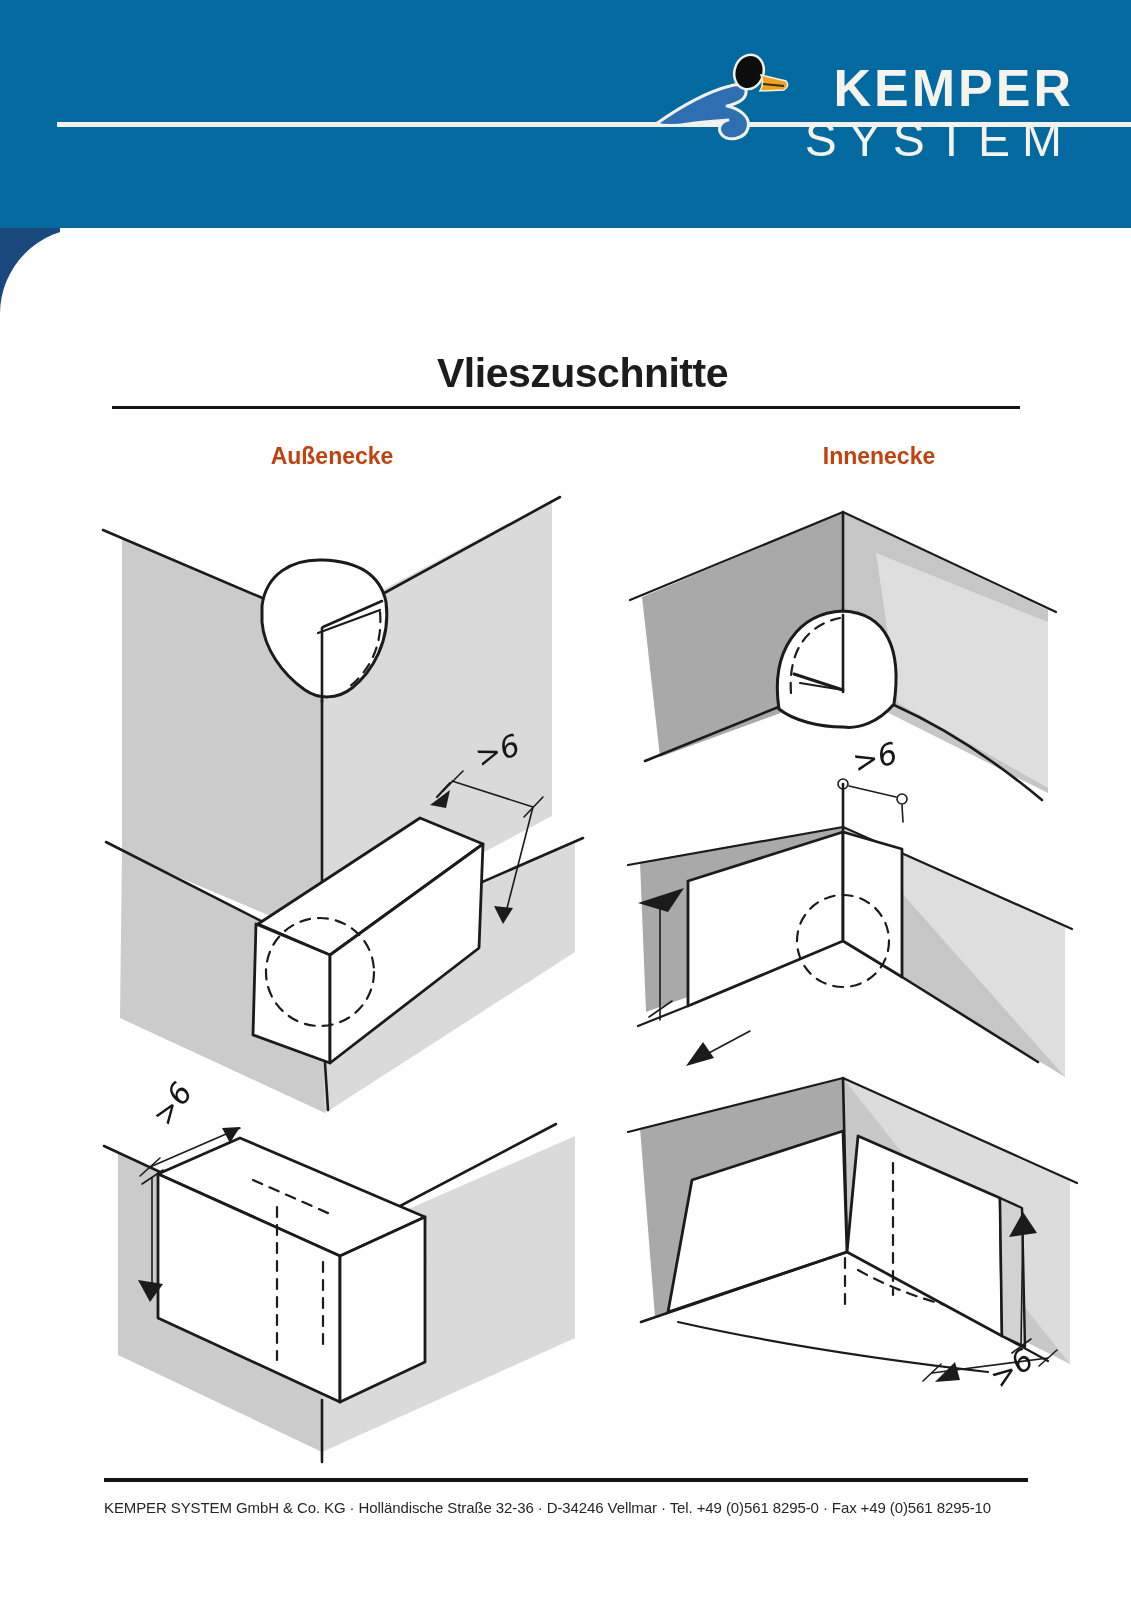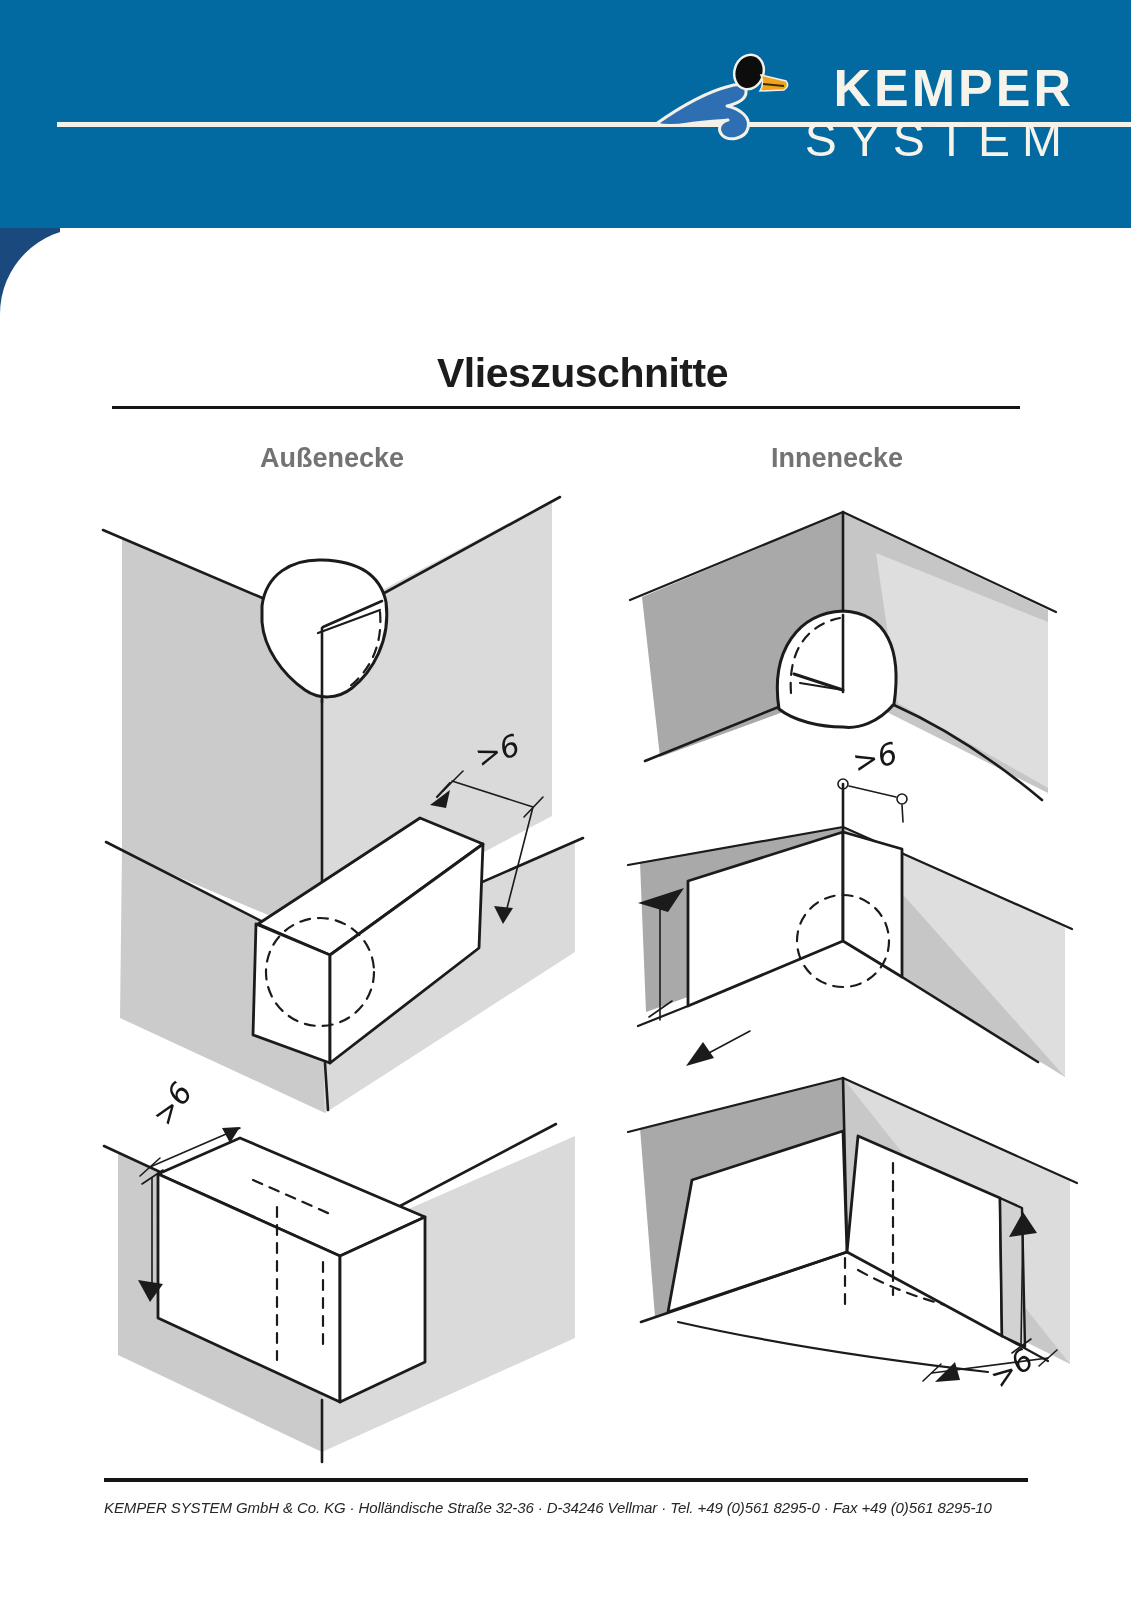--- a/index.html
+++ b/index.html
@@ -15,36 +15,36 @@
   .brand{position:absolute;right:57px;color:#f5f3ea;line-height:1;white-space:nowrap;}
   .brand-kemper{top:62px;font-size:52px;font-weight:700;letter-spacing:3px;}
   .brand-system{top:116px;font-size:48px;font-weight:400;letter-spacing:12px;}
   
   .corner-wedge{position:absolute;left:0;top:228px;width:60px;height:86px;background:#1a4a7d;}
   .corner-mask{position:absolute;left:0;top:228px;width:130px;height:86px;background:#ffffff;border-top-left-radius:86px;}
   
   .page-title{position:absolute;left:0;right:0;top:350px;text-align:center;
     font-size:41px;font-weight:700;color:#1c1c1c;letter-spacing:-0.5px;transform:translateX(17px);}
   .title-rule{position:absolute;left:112px;top:406px;width:908px;height:3px;background:#141414;}
-  .col-heading{position:absolute;top:443px;font-size:27px;font-weight:700;color:#737373;transform:translateX(-50%);white-space:nowrap;}
+  .col-heading{position:absolute;top:443px;font-size:23px;font-weight:700;color:#c2410c;transform:translateX(-50%);white-space:nowrap;}
   .col-heading.left{left:332px;}
-  .col-heading.right{left:837px;}
+  .col-heading.right{left:879px;}
   
   .sketches{position:absolute;left:0;top:0;width:1131px;height:1600px;}
   .ink{stroke:#1b1b1b;fill:none;stroke-linecap:round;stroke-linejoin:round;}
   .w3{stroke-width:3px;}.w26{stroke-width:2.6px;}.w22{stroke-width:2.2px;}.w16{stroke-width:1.6px;}
   .dash{stroke:#1b1b1b;fill:none;stroke-width:2.2px;stroke-dasharray:10 8;stroke-linecap:round;}
   .fillink{fill:#1b1b1b;stroke:none;}
   .patch{fill:#ffffff;stroke:#1b1b1b;stroke-width:3px;stroke-linejoin:round;}
   .strip{fill:#ffffff;stroke:#1b1b1b;stroke-width:2.8px;stroke-linejoin:round;}
   .hand{font-family:"DejaVu Sans", sans-serif;font-style:italic;font-size:30px;fill:#161616;}
   
   .footer-rule{position:absolute;left:104px;top:1478px;width:924px;height:4px;background:#141414;}
   .footer-text{position:absolute;left:104px;width:960px;font-size:15px;line-height:20px;color:#262626;letter-spacing:-0.1px;}
-  .footer-line1{top:1498px;font-style:italic;}
+  .footer-line1{top:1498px;}
   .footer-line2{top:1518px;}
 </style>
 </head>
 <body>
 
 <div class="page">
 
   <div class="header">
     <div class="header-line"></div>
     <svg class="duck" width="145" height="105" viewBox="0 0 145 105">

